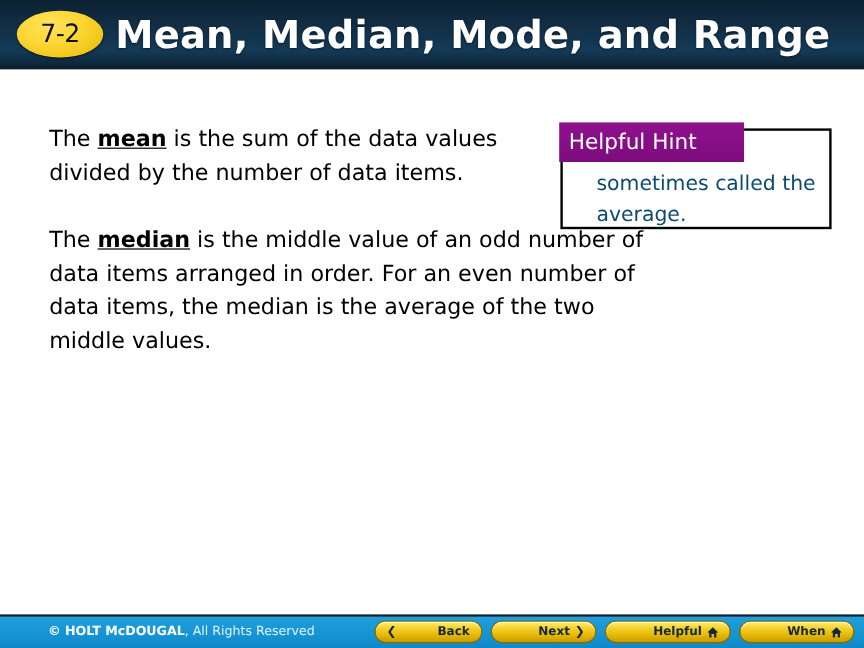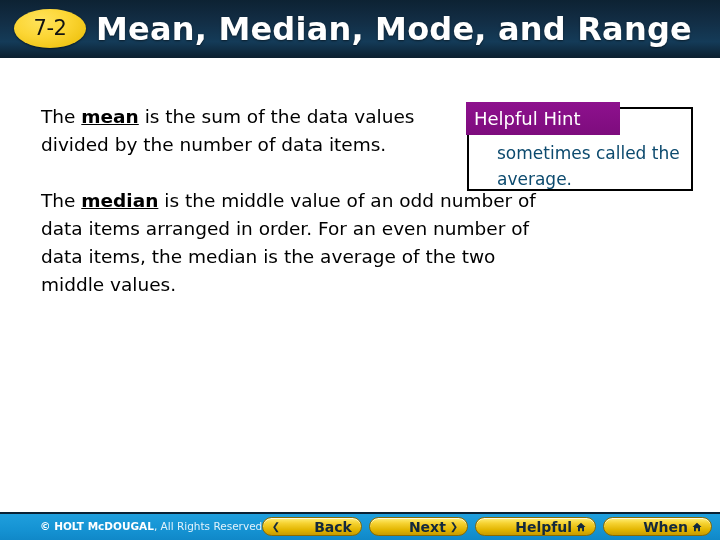--- a/index.html
+++ b/index.html
@@ -168,21 +168,21 @@
     box-shadow: inset 0 1px 0 rgba(255,255,255,0.75);
     display: flex;
     align-items: center;
     justify-content: center;
     gap: 4px;
     padding: 0 9px;
     box-sizing: border-box;
   }
   .nav-label {
     font-family: "DejaVu Sans", sans-serif;
-    font-size: 14px;
+    font-size: 10px;
     font-weight: bold;
     color: #14293c;
     white-space: nowrap;
     line-height: 1;
     padding-left: 30px;
   }
   .chev, .home {
     display: inline-block;
     line-height: 1;
     color: #14293c;

